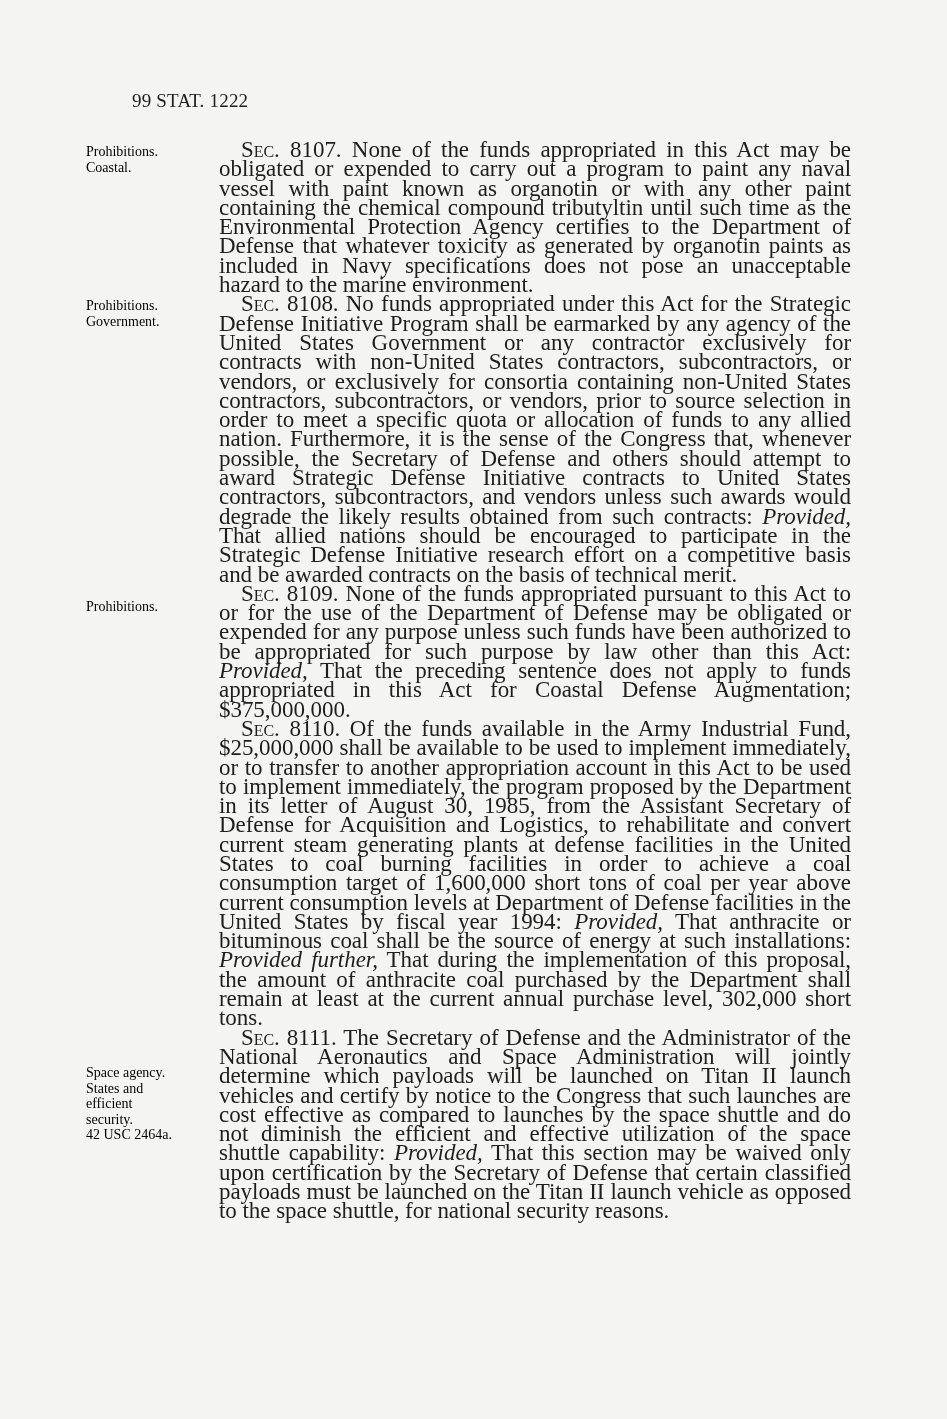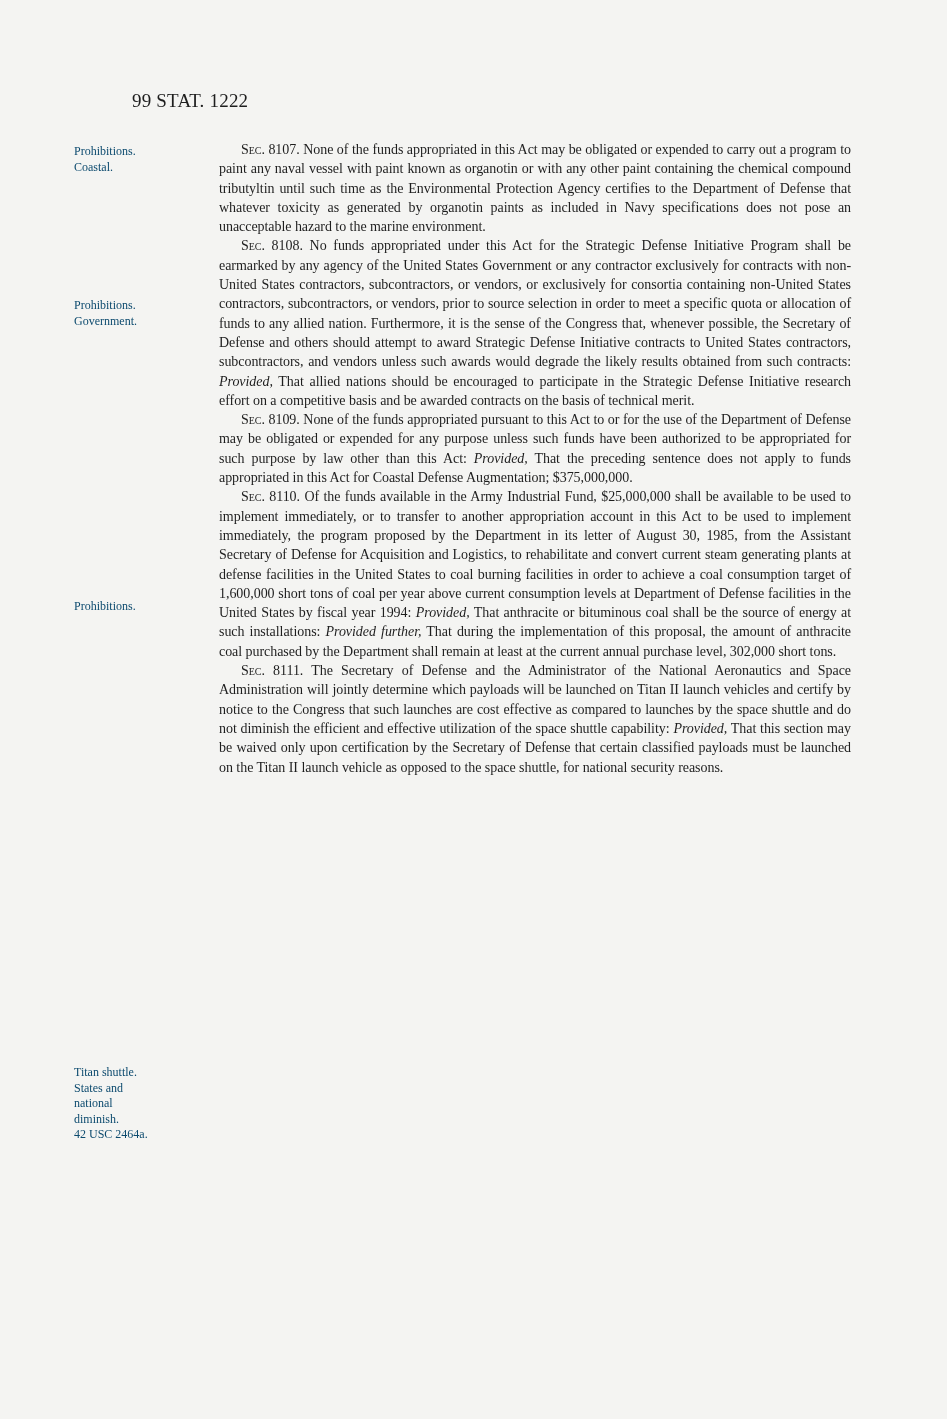--- a/index.html
+++ b/index.html
@@ -13,26 +13,26 @@
   }
   .header {
     position: absolute; top: 90px; left: 88px; width: 760px; height: 30px;
     font-size: 19px;
     margin-left: 44px;
   }
   .header .stat { position: absolute; left: 0; top: 0; letter-spacing: 0.2px; }
   .header .law { position: absolute; left: 268px; top: 0; letter-spacing: 0.3px; }
 
   .margin-note {
-    position: absolute; left: 74px; width: 125px;
-    font-size: 12px; line-height: 15.5px; color: #0c4a6e;
+    position: absolute; left: 86px; width: 125px;
+    font-size: 14px; line-height: 15.5px; color: #000000;
   }
   .body-text {
     position: absolute; left: 219px; width: 632px;
-    font-size: 14px; line-height: 19.3px;
+    font-size: 23px; line-height: 19.3px;
     text-align: justify;
     letter-spacing: -0.05px;
   }
   .para { text-indent: 22px; margin: 0; }
   .sc { font-variant: small-caps; }
   em { }
 </style>
 </head>
 <body>
 
@@ -45,24 +45,24 @@
   <div>Coastal.</div>
 </div>
 <div class="margin-note" style="top:298px;">
   <div>Prohibitions.</div>
   <div>Government.</div>
 </div>
 <div class="margin-note" style="top:599px;">
   <div>Prohibitions.</div>
 </div>
 <div class="margin-note" style="top:1065px;">
-  <div>Titan shuttle.</div>
+  <div>Space agency.</div>
   <div>States and</div>
-  <div>national</div>
-  <div>diminish.</div>
+  <div>efficient</div>
+  <div>security.</div>
   <div>42 USC 2464a.</div>
 </div>
 
 <div class="body-text" style="top:140px;">
   <p class="para"><span class="sc">Sec.</span> <span>8107.</span> <span>None of the funds appropriated in this Act may be obligated or expended to carry out a program to paint any naval vessel with paint known as organotin or with any other paint containing the chemical compound tributyltin until such time as the Environmental Protection Agency certifies to the Department of Defense that whatever toxicity as generated by organotin paints as included in Navy specifications does not pose an unacceptable hazard to the marine environment.</span></p>
 
   <p class="para"><span class="sc">Sec.</span> <span>8108.</span> <span>No funds appropriated under this Act for the Strategic Defense Initiative Program shall be earmarked by any agency of the United States Government or any contractor exclusively for contracts with non-United States contractors, subcontractors, or vendors, or exclusively for consortia containing non-United States contractors, subcontractors, or vendors, prior to source selection in order to meet a specific quota or allocation of funds to any allied nation. Furthermore, it is the sense of the Congress that, whenever possible, the Secretary of Defense and others should attempt to award Strategic Defense Initiative contracts to United States contractors, subcontractors, and vendors unless such awards would degrade the likely results obtained from such contracts:</span> <em>Provided,</em> <span>That allied nations should be encouraged to participate in the Strategic Defense Initiative research effort on a competitive basis and be awarded contracts on the basis of technical merit.</span></p>
 
   <p class="para"><span class="sc">Sec.</span> <span>8109.</span> <span>None of the funds appropriated pursuant to this Act to or for the use of the Department of Defense may be obligated or expended for any purpose unless such funds have been authorized to be appropriated for such purpose by law other than this Act:</span> <em>Provided,</em> <span>That the preceding sentence does not apply to funds appropriated in this Act for Coastal Defense Augmentation; $375,000,000.</span></p>
 

